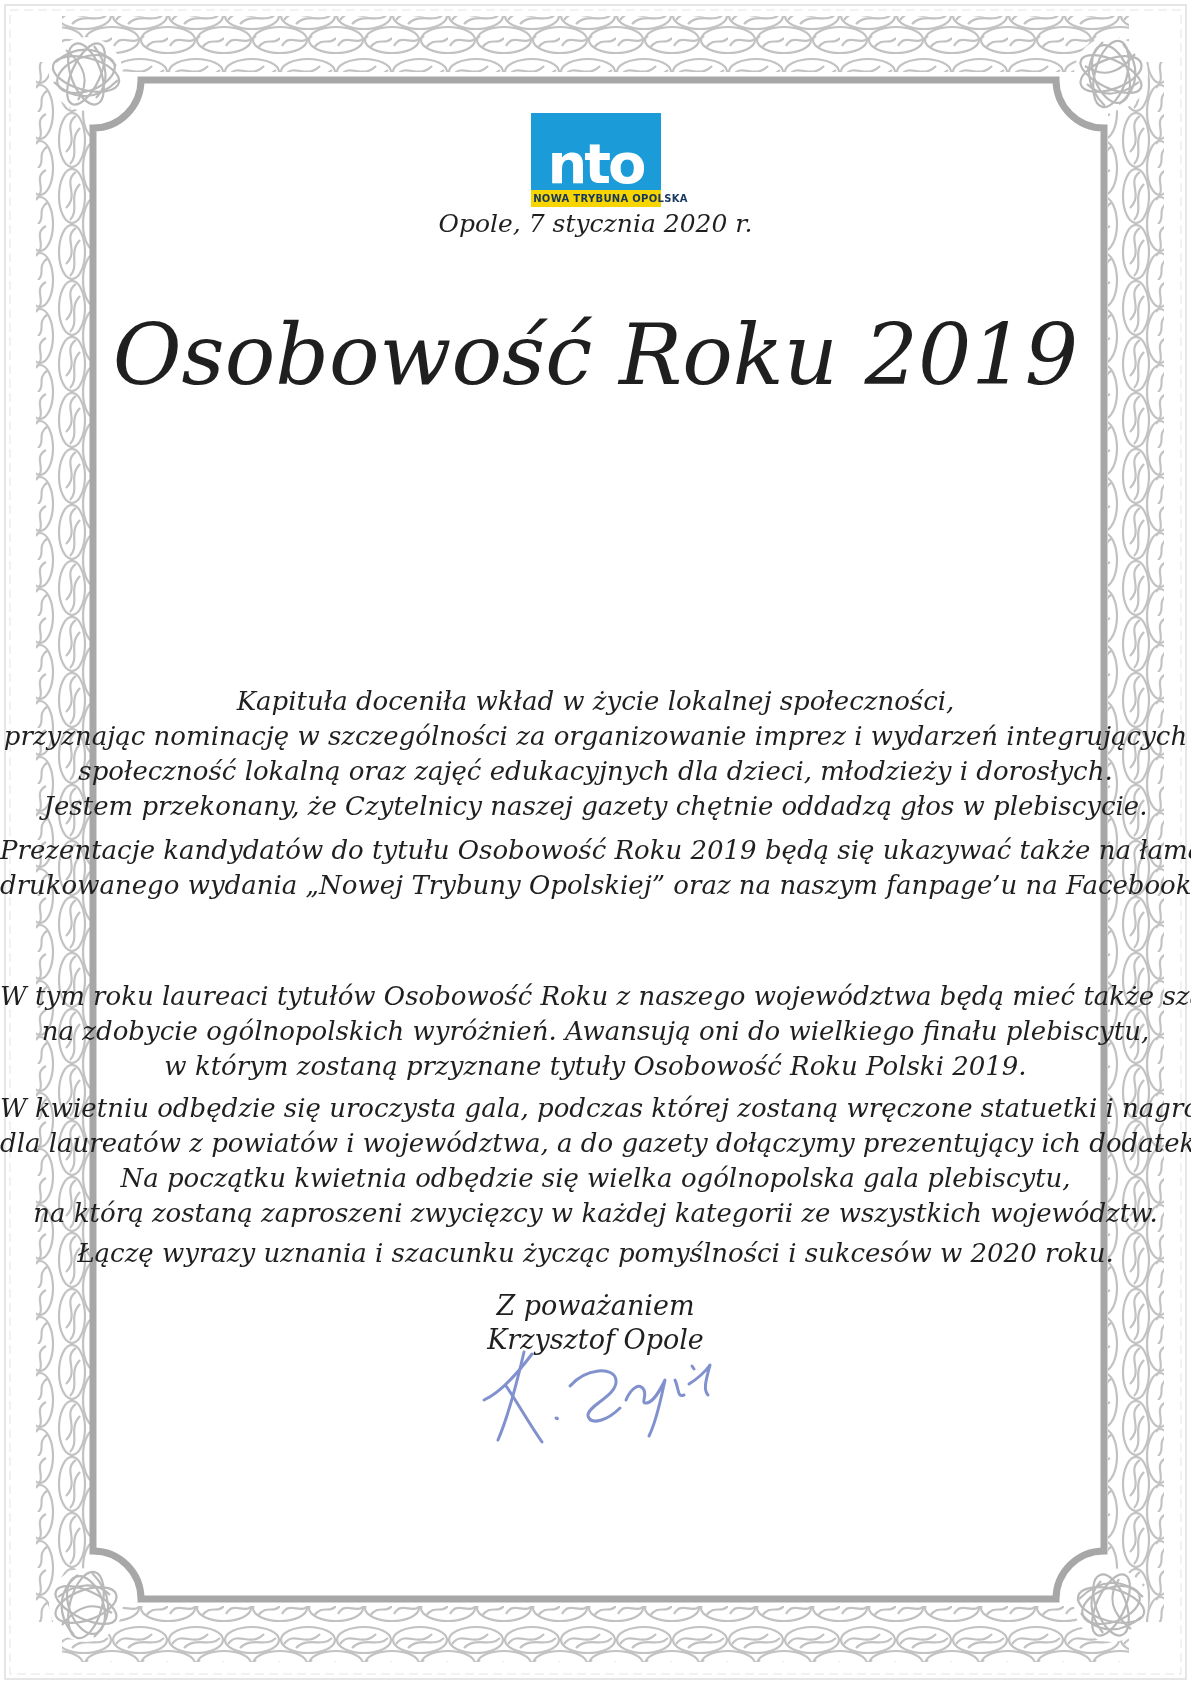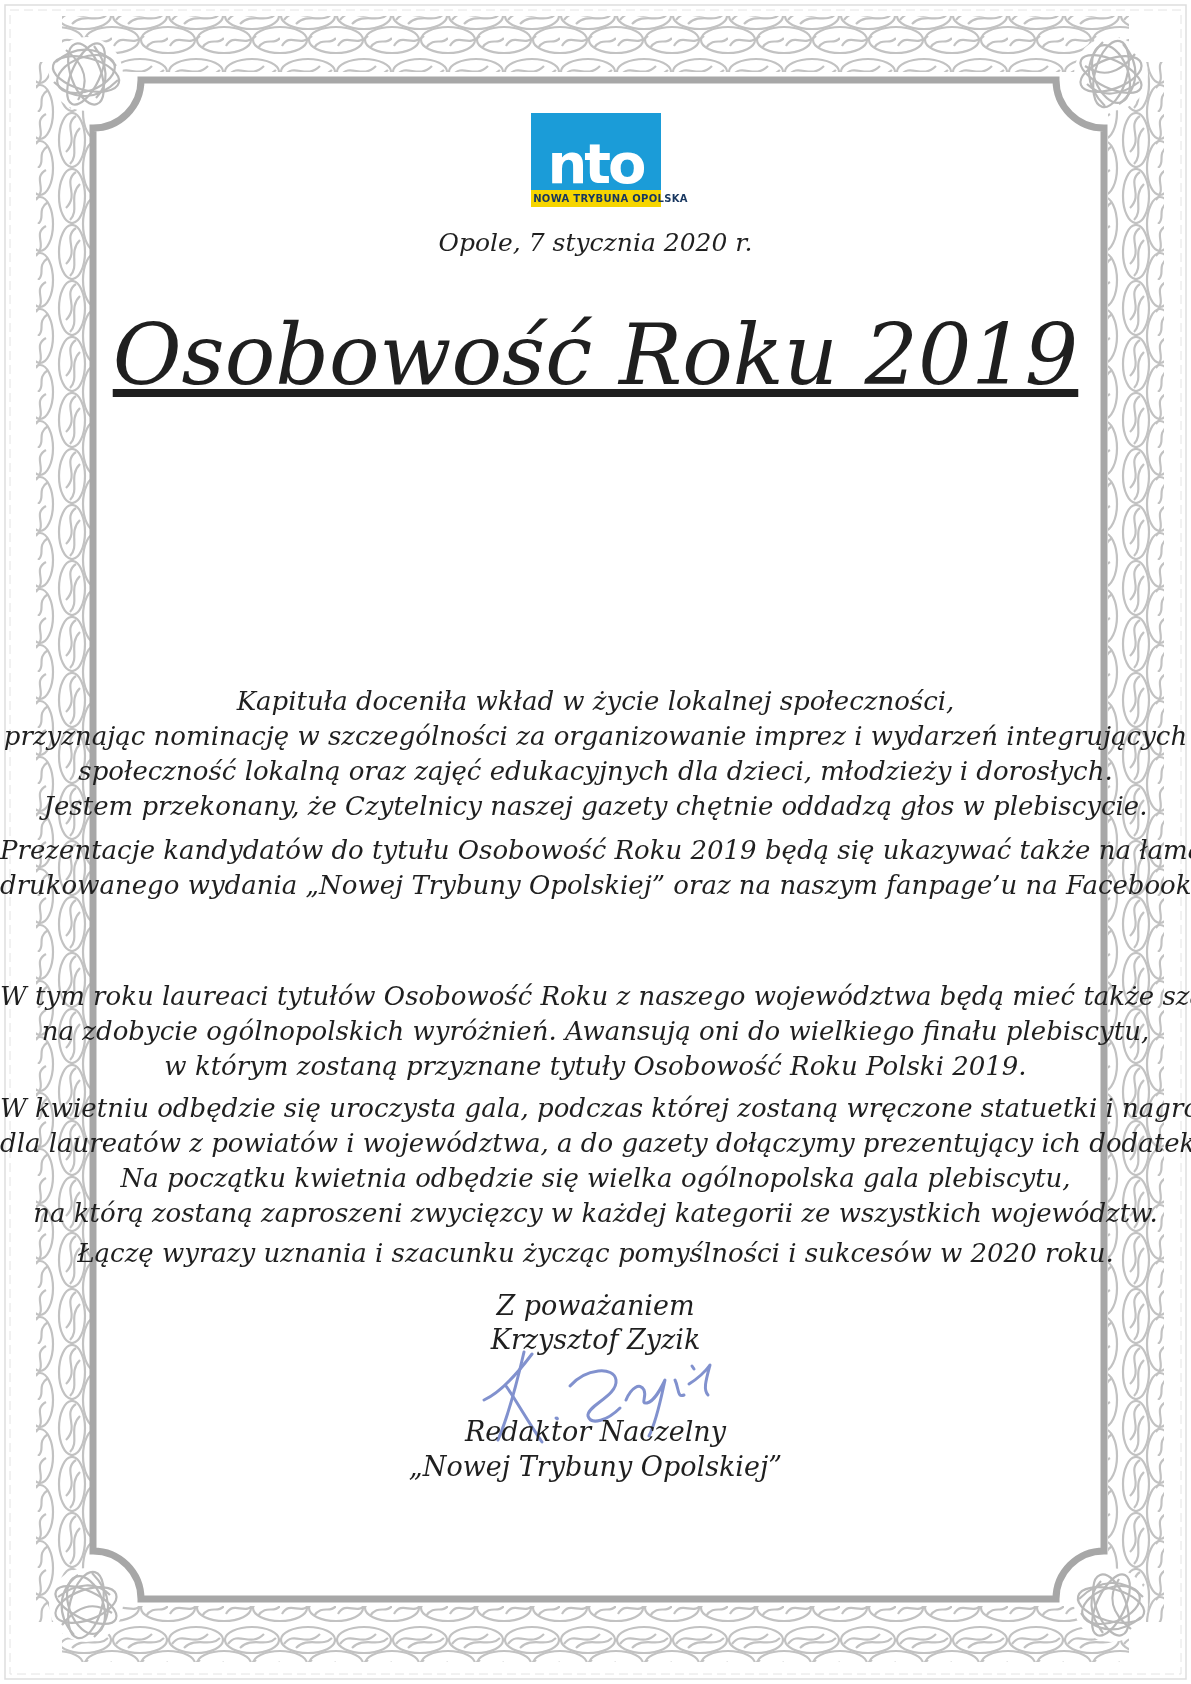--- a/index.html
+++ b/index.html
@@ -24,23 +24,23 @@
   }
   .logo-yellow{
     background:#f6d500;height:17px;
     display:flex;align-items:center;justify-content:center;
     color:#17365f;font-family:"DejaVu Sans",sans-serif;
     font-weight:bold;font-size:10px;letter-spacing:0.3px;white-space:nowrap;padding-left:30px;
   }
 
   .center{left:0;width:1191px;text-align:center;font-style:italic;}
   .lines{white-space:pre;}
-  .dateline{top:228px;font-size:25px;}
+  .dateline{top:209px;font-size:25px;}
   .title-small{top:262px;font-size:46px;}
-  .title-large{top:306px;font-size:84px;text-decoration:underline;}
+  .title-large{top:306px;font-size:84px;}
   .salutation{left:483px;top:446px;font-size:28px;line-height:31px;font-style:italic;text-align:left;}
   .body-par{font-size:26px;line-height:35px;}
   .p1{top:524px;}
   .p2{top:664px;margin-top:20px;}
   .p3{top:833px;}
   .p4{top:979px;}
   .p5{top:1091px;}
   .p6{top:1236px;}
   .closing{top:1289px;font-size:27px;line-height:34px;}
   .role{top:1414px;font-size:27px;line-height:35px;}
@@ -122,32 +122,30 @@
   <div class="abs center body-par lines p4">W tym roku laureaci tytułów Osobowość Roku z naszego województwa będą mieć także szansę
 na zdobycie ogólnopolskich wyróżnień. Awansują oni do wielkiego finału plebiscytu,
 w którym zostaną przyznane tytuły Osobowość Roku Polski 2019.</div>
   <div class="abs center body-par lines p5">W kwietniu odbędzie się uroczysta gala, podczas której zostaną wręczone statuetki i nagrody
 dla laureatów z powiatów i województwa, a do gazety dołączymy prezentujący ich dodatek.
 Na początku kwietnia odbędzie się wielka ogólnopolska gala plebiscytu,
 na którą zostaną zaproszeni zwycięzcy w każdej kategorii ze wszystkich województw.</div>
   <div class="abs center body-par lines p6">Łączę wyrazy uznania i szacunku życząc pomyślności i sukcesów w 2020 roku.</div>
 
   <div class="abs center closing lines">Z poważaniem
-Krzysztof Zyzik</div>
+Krzysztof Opole</div>
 
   <svg class="abs sig" viewBox="0 0 260 120" xmlns="http://www.w3.org/2000/svg">
     <g fill="none" stroke="#8191ce" stroke-width="3" stroke-linecap="round" stroke-linejoin="round">
       <path d="M 56 14 C 50 40 42 74 30 102"></path>
       <path d="M 16 62 C 34 54 52 32 64 16"></path>
       <path d="M 38 48 C 48 62 60 84 74 104"></path>
       <path d="M 88 80 C 89 81 90 81 89 80"></path>
       <path d="M 102 48 C 118 30 146 28 148 42 C 150 58 118 68 120 78 C 123 88 140 82 152 70"></path>
       <path d="M 158 62 C 163 50 172 44 176 52 C 179 59 172 66 179 65 C 187 63 193 50 197 42 C 193 60 189 82 181 98"></path>
       <path d="M 207 42 C 211 50 209 60 216 57"></path>
       <path d="M 224 28 L 226 31"></path>
       <path d="M 221 46 C 229 41 237 34 242 27 C 238 42 235 52 240 57"></path>
     </g>
   </svg>
 
-  <div class="abs center role lines">Redaktor Naczelny
-„Nowej Trybuny Opolskiej”</div>
 
 </div>
 
 </body></html>

